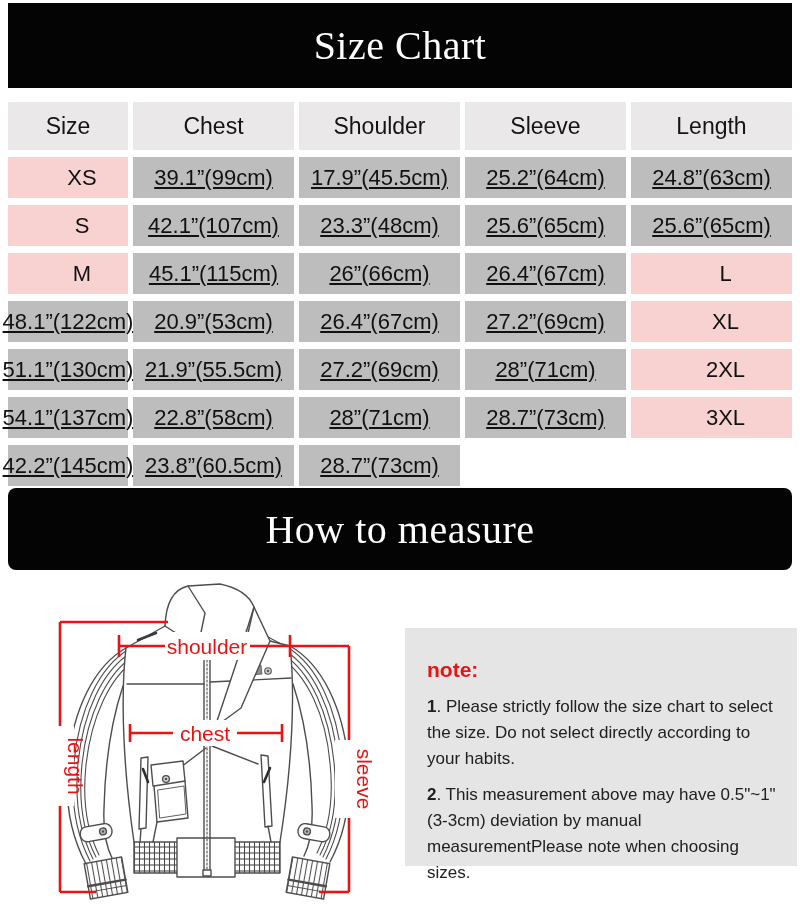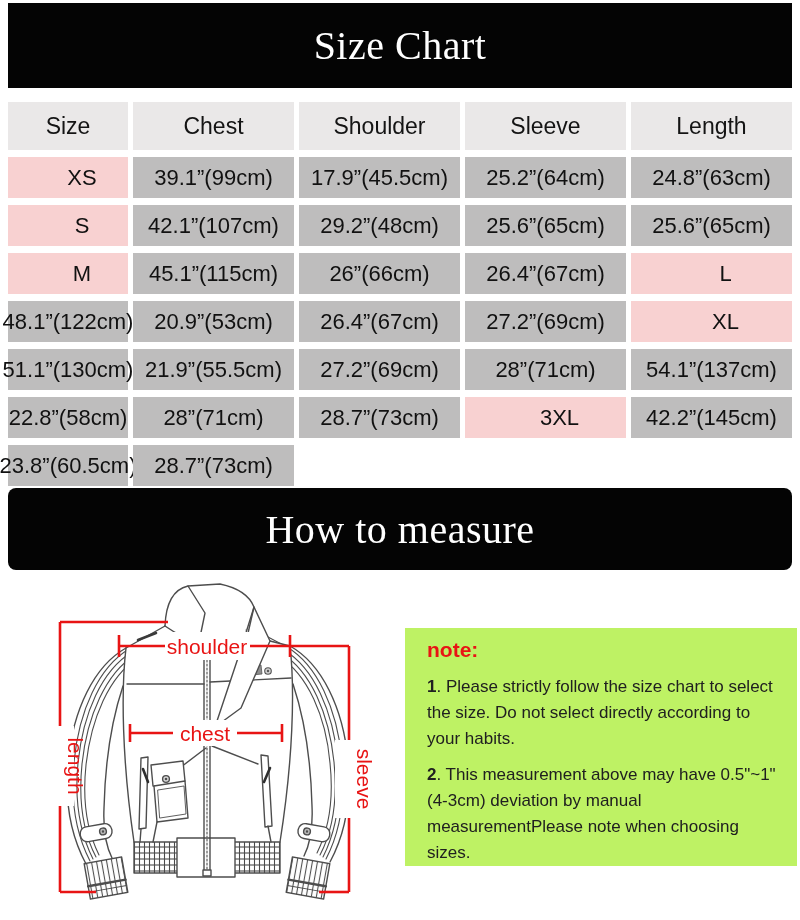--- a/index.html
+++ b/index.html
@@ -25,27 +25,27 @@
   }
   .hcell{
     height:48px;background:#eae8e8;color:#141414;
     display:flex;align-items:center;justify-content:center;font-size:23px;
   }
   .cell{
     height:41px;display:flex;align-items:center;justify-content:center;
     font-size:22px;color:#111;
   }
   .cell.pink{background:#f8d1d1;padding-left:28px;}
-  .cell.gray{background:#bebdbd;}
+  .cell.gray{background:#bebdbd;text-decoration:underline;}
 
   .jacket{position:absolute;left:2px;top:580px;}
 
   .note-box{
     position:absolute;left:405px;top:628px;width:392px;height:238px;
-    background:#bef264;box-sizing:border-box;padding:8px 20px 0 22px;
+    background:#e5e5e5;box-sizing:border-box;padding:28px 20px 0 22px;
   }
   .note-box h2{
     margin:2px 0 12px 0;color:#e81414;font-size:21px;font-weight:700;
   }
   .note-item{
     margin:8px 0 10px 0;font-size:17px;line-height:26px;color:#202020;
   }
   .note-item .n{font-weight:700;}
 
   svg text{font-family:"Liberation Sans",sans-serif;}
@@ -66,41 +66,42 @@
   <div class="hcell">Length</div>
 
   <div class="cell pink">XS</div>
   <div class="cell gray">39.1”(99cm)</div>
   <div class="cell gray">17.9”(45.5cm)</div>
   <div class="cell gray">25.2”(64cm)</div>
   <div class="cell gray">24.8”(63cm)</div>
 
   <div class="cell pink">S</div>
   <div class="cell gray">42.1”(107cm)</div>
-  <div class="cell gray">29.2”(48cm)</div>
+  <div class="cell gray">23.3”(48cm)</div>
   <div class="cell gray">25.6”(65cm)</div>
   <div class="cell gray">25.6”(65cm)</div>
 
   <div class="cell pink">M</div>
   <div class="cell gray">45.1”(115cm)</div>
   <div class="cell gray">26”(66cm)</div>
   <div class="cell gray">26.4”(67cm)</div>
 
   <div class="cell pink">L</div>
   <div class="cell gray">48.1”(122cm)</div>
   <div class="cell gray">20.9”(53cm)</div>
   <div class="cell gray">26.4”(67cm)</div>
   <div class="cell gray">27.2”(69cm)</div>
 
   <div class="cell pink">XL</div>
   <div class="cell gray">51.1”(130cm)</div>
   <div class="cell gray">21.9”(55.5cm)</div>
   <div class="cell gray">27.2”(69cm)</div>
   <div class="cell gray">28”(71cm)</div>
 
+  <div class="cell pink">2XL</div>
   <div class="cell gray">54.1”(137cm)</div>
   <div class="cell gray">22.8”(58cm)</div>
   <div class="cell gray">28”(71cm)</div>
   <div class="cell gray">28.7”(73cm)</div>
 
   <div class="cell pink">3XL</div>
   <div class="cell gray">42.2”(145cm)</div>
   <div class="cell gray">23.8”(60.5cm)</div>
   <div class="cell gray">28.7”(73cm)</div>
 </div>
@@ -246,14 +247,14 @@
       <line x1="317" y1="312" x2="347" y2="312"></line>
       <rect x="333" y="160" width="28" height="78" fill="#ffffff" stroke="none"></rect>
       <text transform="translate(355,199) rotate(90)" text-anchor="middle" class="red-label" stroke="none">sleeve</text>
     </g>
   </g>
 </svg>
 
 <aside class="note-box">
   <h2>note:</h2>
   <p class="note-item"><span class="n">1</span><span>. Please strictly follow the size chart to select the size. Do not select directly according to your habits.</span></p>
-  <p class="note-item"><span class="n">2</span><span>. This measurement above may have 0.5"~1"(4-3cm) deviation by manual measurementPlease note when choosing sizes.</span></p>
+  <p class="note-item"><span class="n">2</span><span>. This measurement above may have 0.5"~1"(3-3cm) deviation by manual measurementPlease note when choosing sizes.</span></p>
 </aside>
 
 </body></html>

